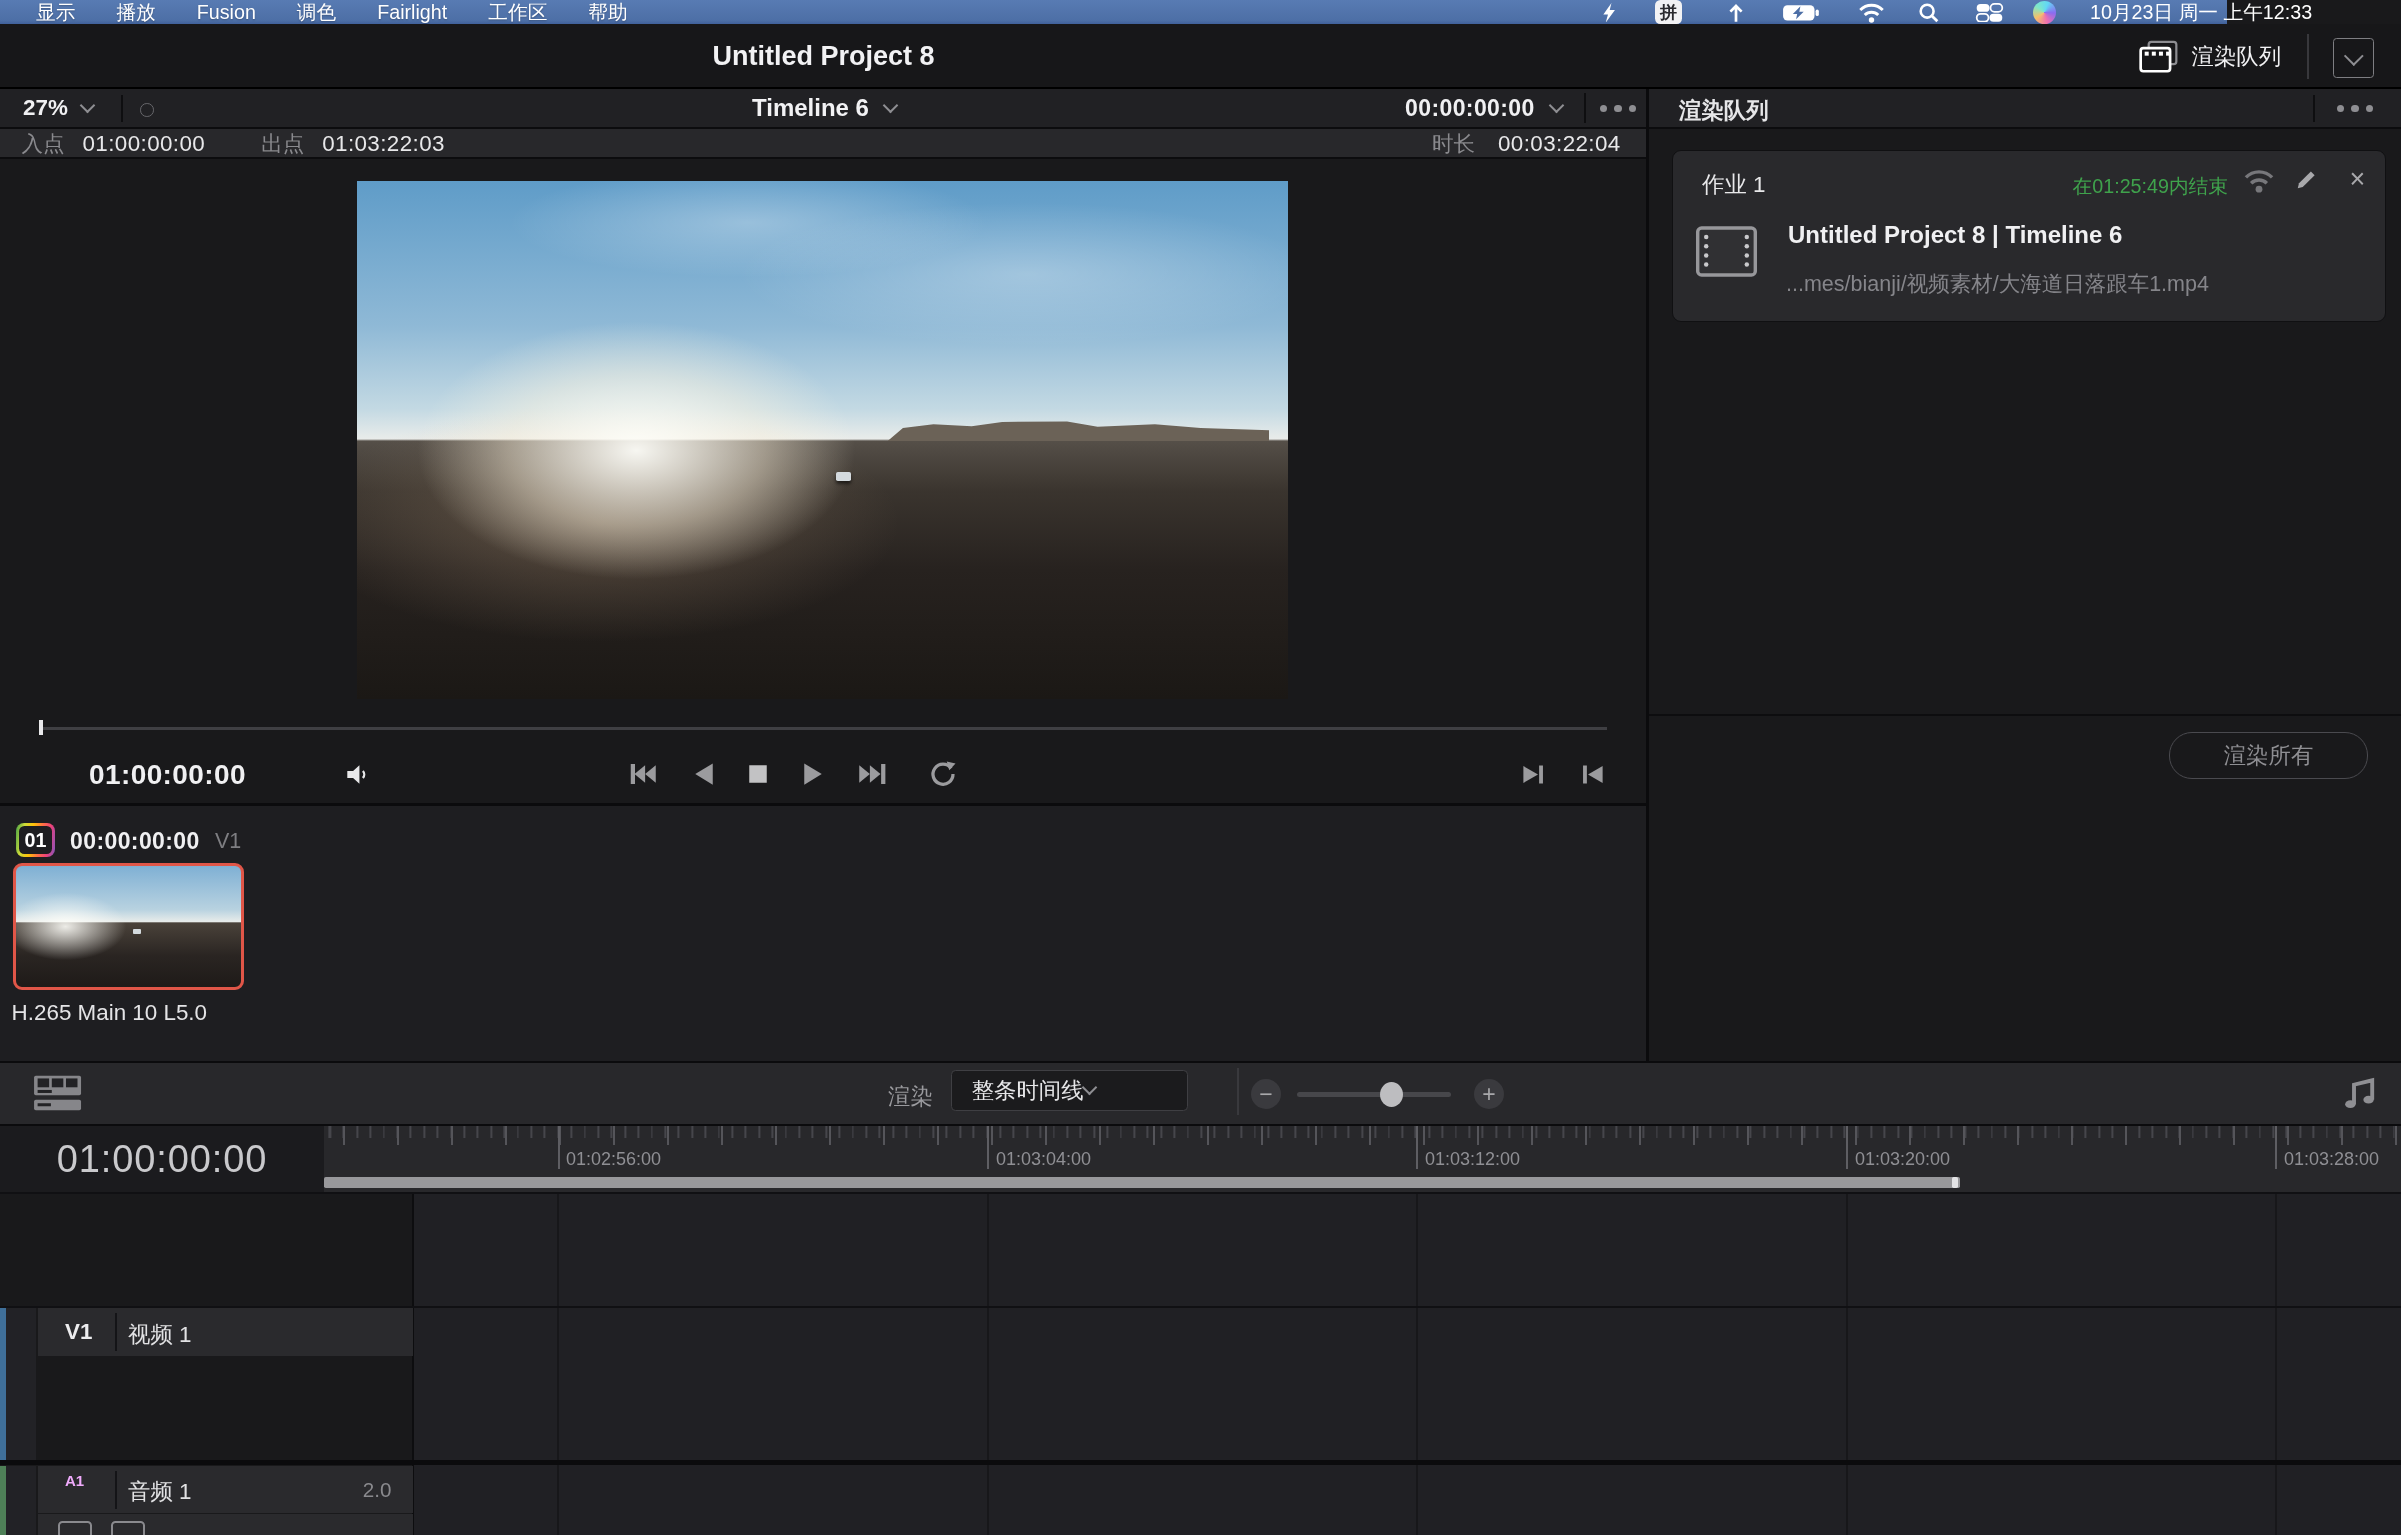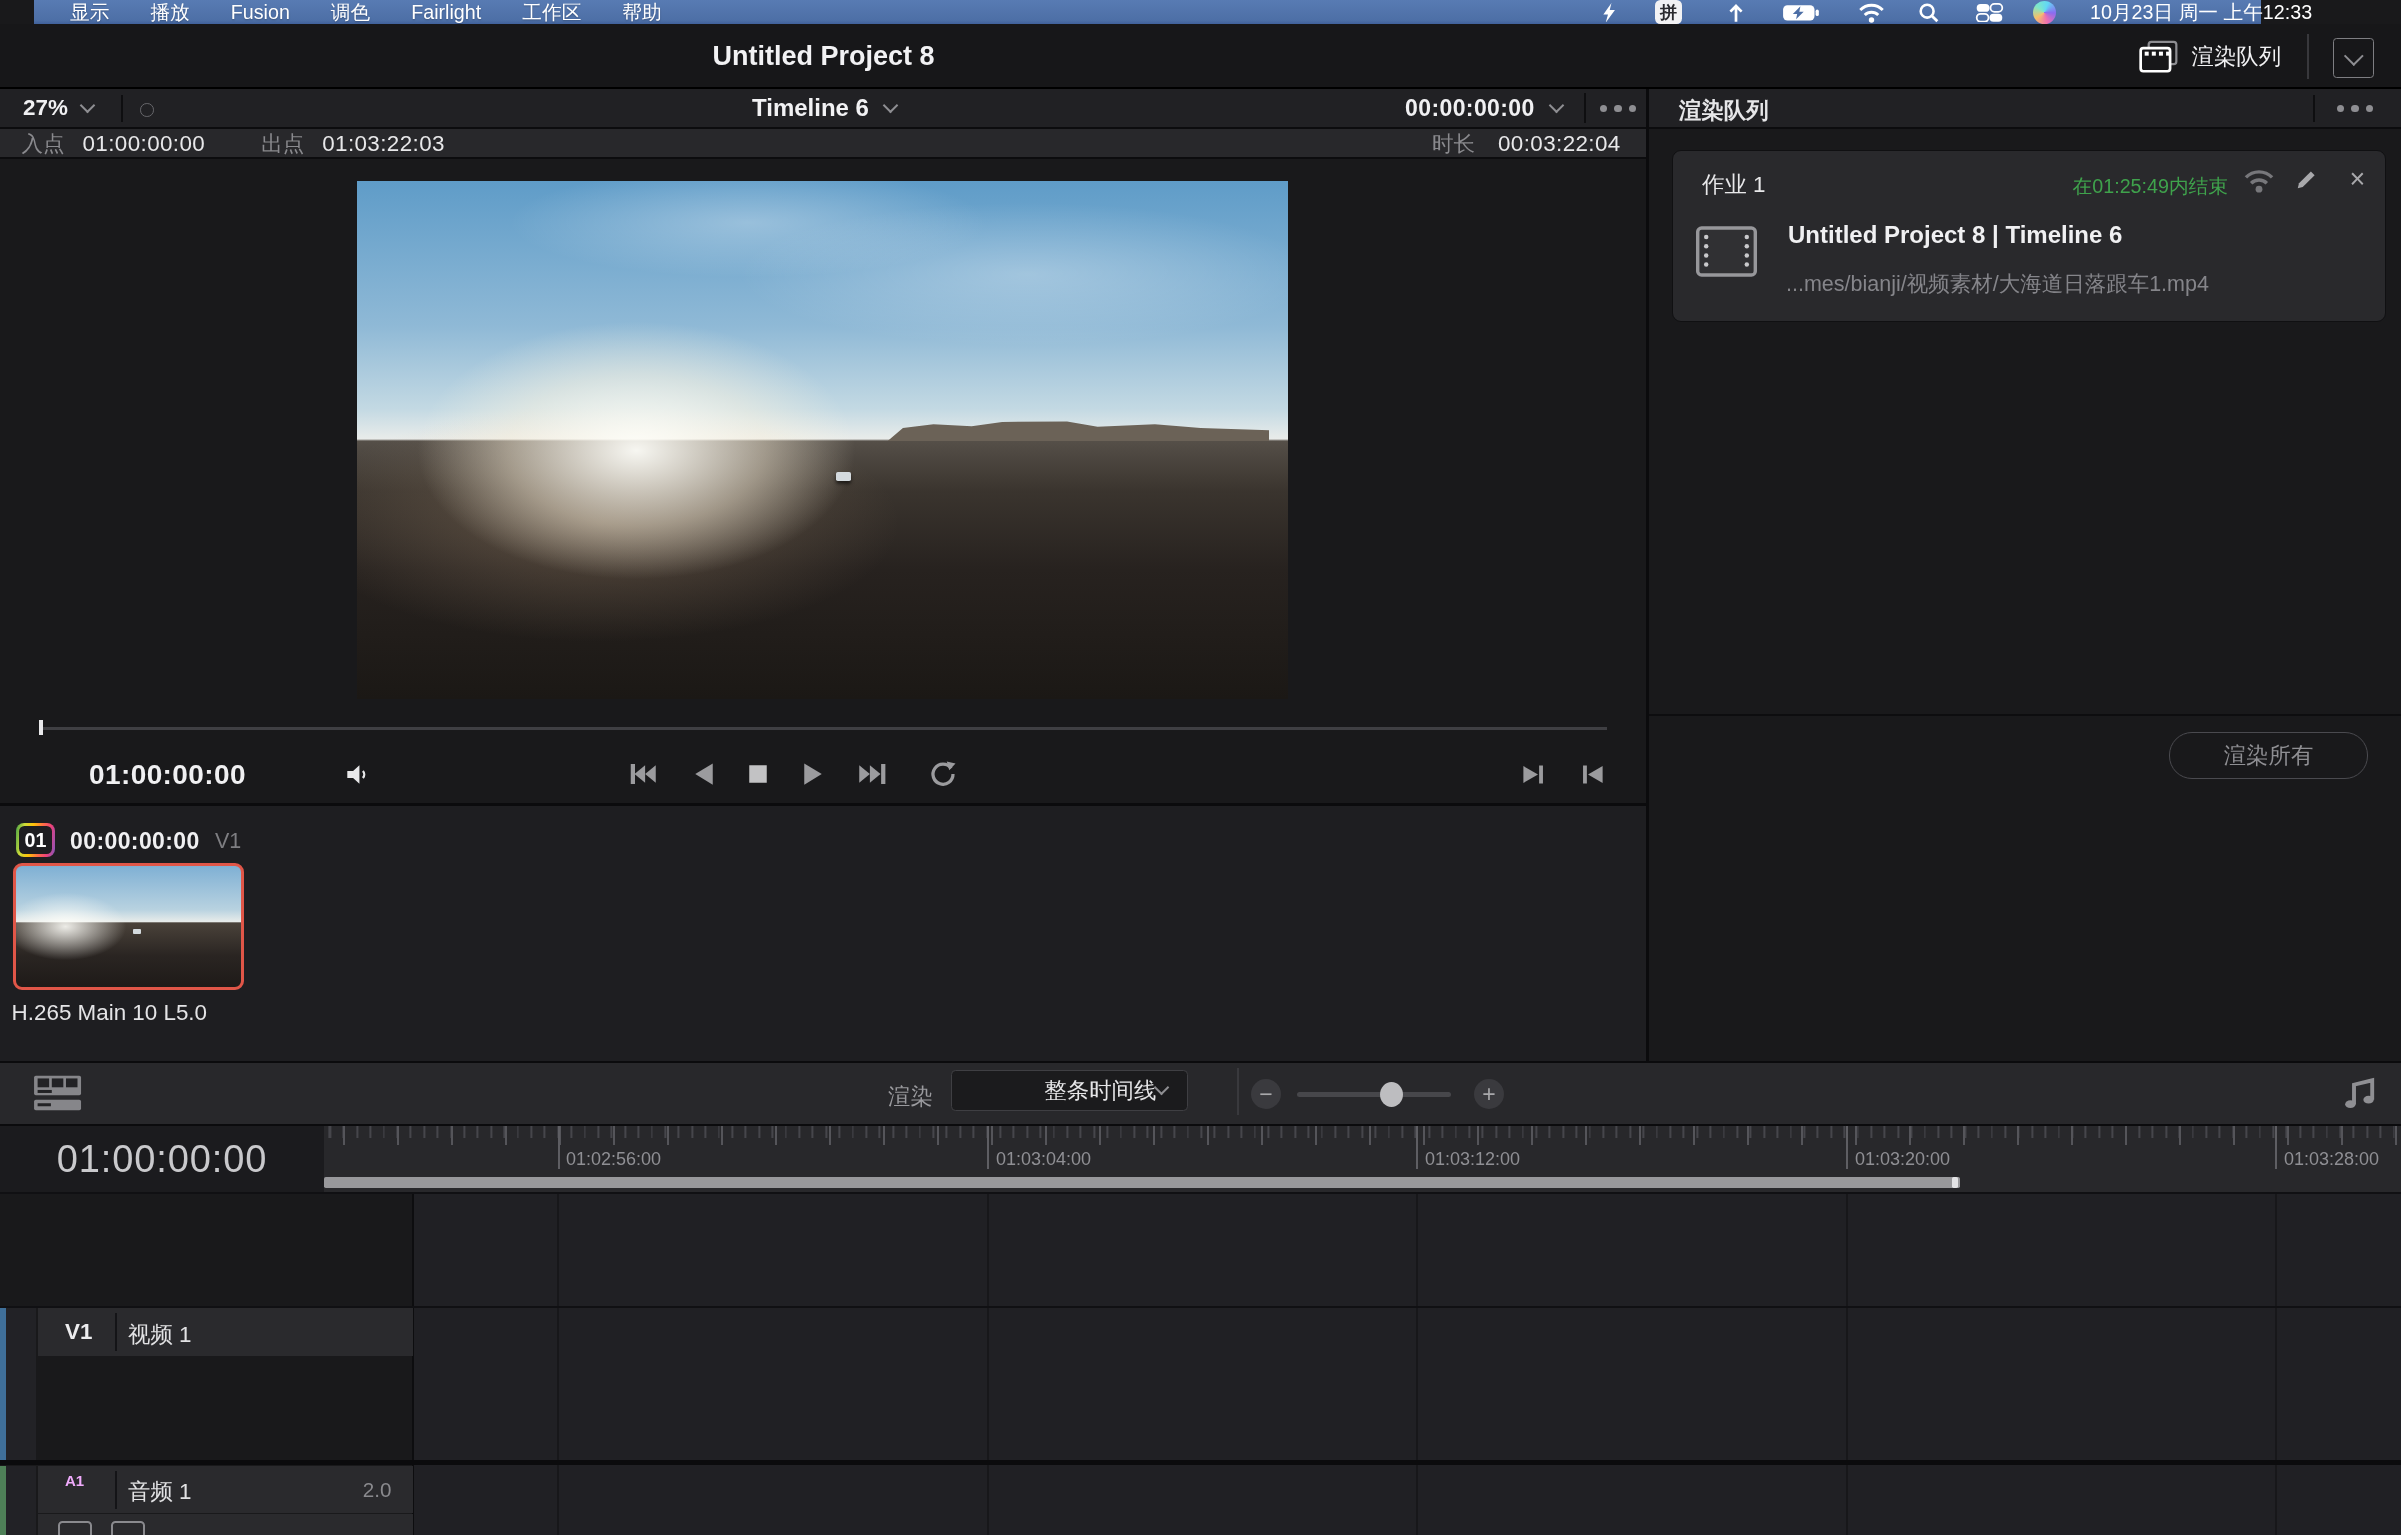--- a/index.html
+++ b/index.html
@@ -12,21 +12,21 @@
   .hline{position:absolute;background:#0b0b0d;}
   .vline{position:absolute;background:#3a3a3e;width:1.8px;}
   .chev{width:11.6px;height:11.6px;border-right:2.7px solid #8e8e92;border-bottom:2.7px solid #8e8e92;
         transform:rotate(45deg);display:inline-block;}
   .chev.sm{width:9px;height:9px;}
   .dots{display:flex;gap:7.2px;align-items:center;}
   .dots i{width:7.2px;height:7.2px;border-radius:50%;background:#8e8e92;display:block;}
   
   #menubar{position:absolute;left:0;top:0;width:2227px;height:24px;
            background:linear-gradient(180deg,#587bb3 0%,#4d6fa6 85%,#40619b 100%);
-           color:#fff;display:flex;align-items:center;font-size:19.7px;margin-left:34px;}
+           color:#fff;display:flex;align-items:center;font-size:19.7px;}
   #menubar .mi{margin-right:41px;text-shadow:0 0.9px 1.8px rgba(0,0,0,.25);}
   .trayicon{display:flex;align-items:center;justify-content:center;}
   
   .bar{position:absolute;background:#212124;}
   .subbar{position:absolute;background:#28282b;}
   .label-dim{color:#8a8a8e;}
   .pillbtn{position:absolute;border:1.8px solid #4a4a4f;border-radius:23px;color:#8f8f93;
            font-size:22.4px;display:flex;align-items:center;justify-content:center;}
   
   #preview{position:absolute;left:357px;top:181px;width:931px;height:518px;
@@ -330,21 +330,21 @@
       <rect x="6" y="5" width="13" height="10" fill="#222225"></rect>
         <rect x="22" y="5" width="13" height="10" fill="#222225"></rect>
       <rect x="38" y="5" width="13" height="10" fill="#222225"></rect>
       <rect x="6" y="18" width="16" height="3.4" fill="#222225"></rect>
       <rect x="2" y="29" width="53" height="12" rx="2" fill="#86868a"></rect>
       <rect x="6" y="33" width="15" height="3.4" fill="#222225"></rect>
     </svg>
   </div>
   <div class="abs" style="left:888px;top:1081px;font-size:22.4px;color:#9a9a9e">渲染</div>
   <div class="abs row" style="left:951px;top:1070px;width:237px;height:41px;background:#1b1b1d;border:1.8px solid #3f3f43;
-       border-radius:4.5px;box-sizing:border-box;justify-content:flex-end;padding:0 19.7px">
+       border-radius:4.5px;box-sizing:border-box;justify-content:flex-start;padding:0 19.7px">
     <span style="font-size:22.4px;color:#e6e6e8">整条时间线</span>
     <span class="chev sm" style="margin-top:-5.4px"></span>
   </div>
   <div class="vline" style="left:1237px;top:1068px;height:47px;background:#39393d"></div>
   <div class="abs" style="left:1251px;top:1079px;width:30px;height:30px;border-radius:50%;background:#3a3a3e;color:#a8a8ab;
        font-size:23px;display:flex;align-items:center;justify-content:center;line-height:0">−</div>
   <div class="abs" style="left:1297px;top:1092px;width:154px;height:5.4px;background:#47474b;border-radius:2.7px"></div>
   <div class="abs" style="left:1380px;top:1082px;width:23px;height:25px;border-radius:50%;background:#bdbdc0"></div>
   <div class="abs" style="left:1474px;top:1079px;width:30px;height:30px;border-radius:50%;background:#3a3a3e;color:#a8a8ab;
        font-size:23px;display:flex;align-items:center;justify-content:center;line-height:0">+</div>

